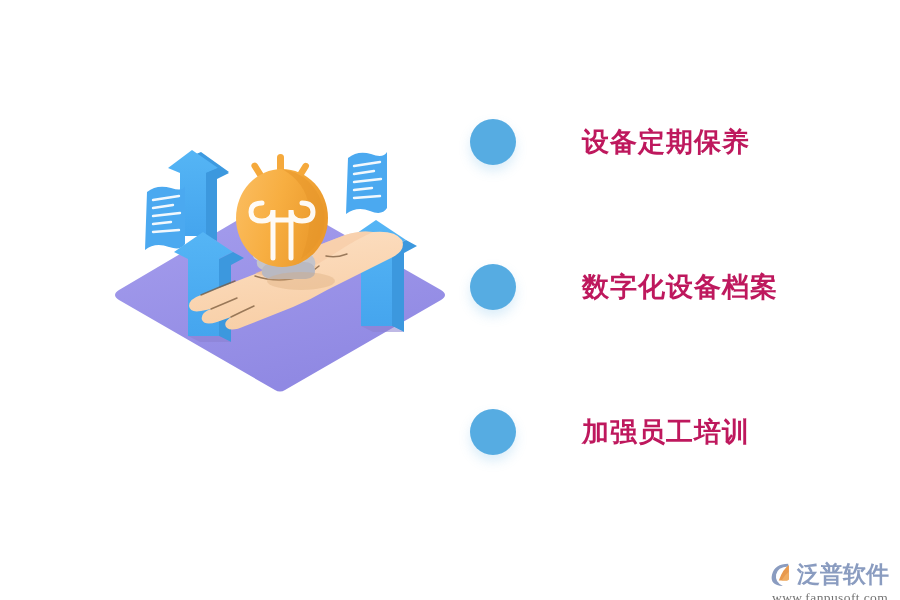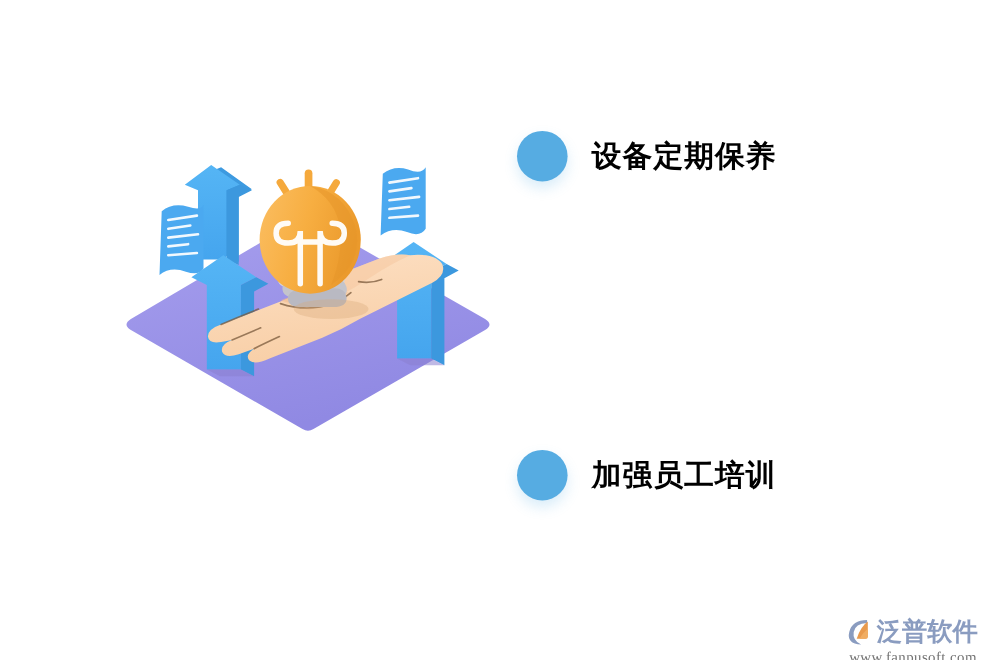--- a/index.html
+++ b/index.html
@@ -57,24 +57,24 @@
 
   .bullet-dot {
     width: 46px;
     height: 46px;
     border-radius: 50%;
     background: #56ace2;
     flex: 0 0 auto;
     box-shadow: 0 6px 12px rgba(86,172,226,0.22);
   }
   .bullet-label {
-    margin-left: 22px;
+    margin-left: 66px;
     font-size: 27px;
     font-weight: bold;
-    color: #000000;
+    color: #be185d;
     letter-spacing: 1px;
     white-space: nowrap;
     line-height: 1;
   }
 
   
   #watermark {
     position: absolute;
     left: 768px;
     top: 559px;
@@ -226,20 +226,24 @@
     </svg>
   </div>
 
   <div id="bullet-list">
 
     <div class="bullet-row r0">
       <div class="bullet-dot"></div>
       <div class="bullet-label">设备定期保养</div>
     </div>
 
+    <div class="bullet-row r1">
+      <div class="bullet-dot"></div>
+      <div class="bullet-label">数字化设备档案</div>
+    </div>
 
     <div class="bullet-row r2">
       <div class="bullet-dot"></div>
       <div class="bullet-label">加强员工培训</div>
     </div>
 
   </div>
 
   <div id="watermark">
     <div class="logo-top">

